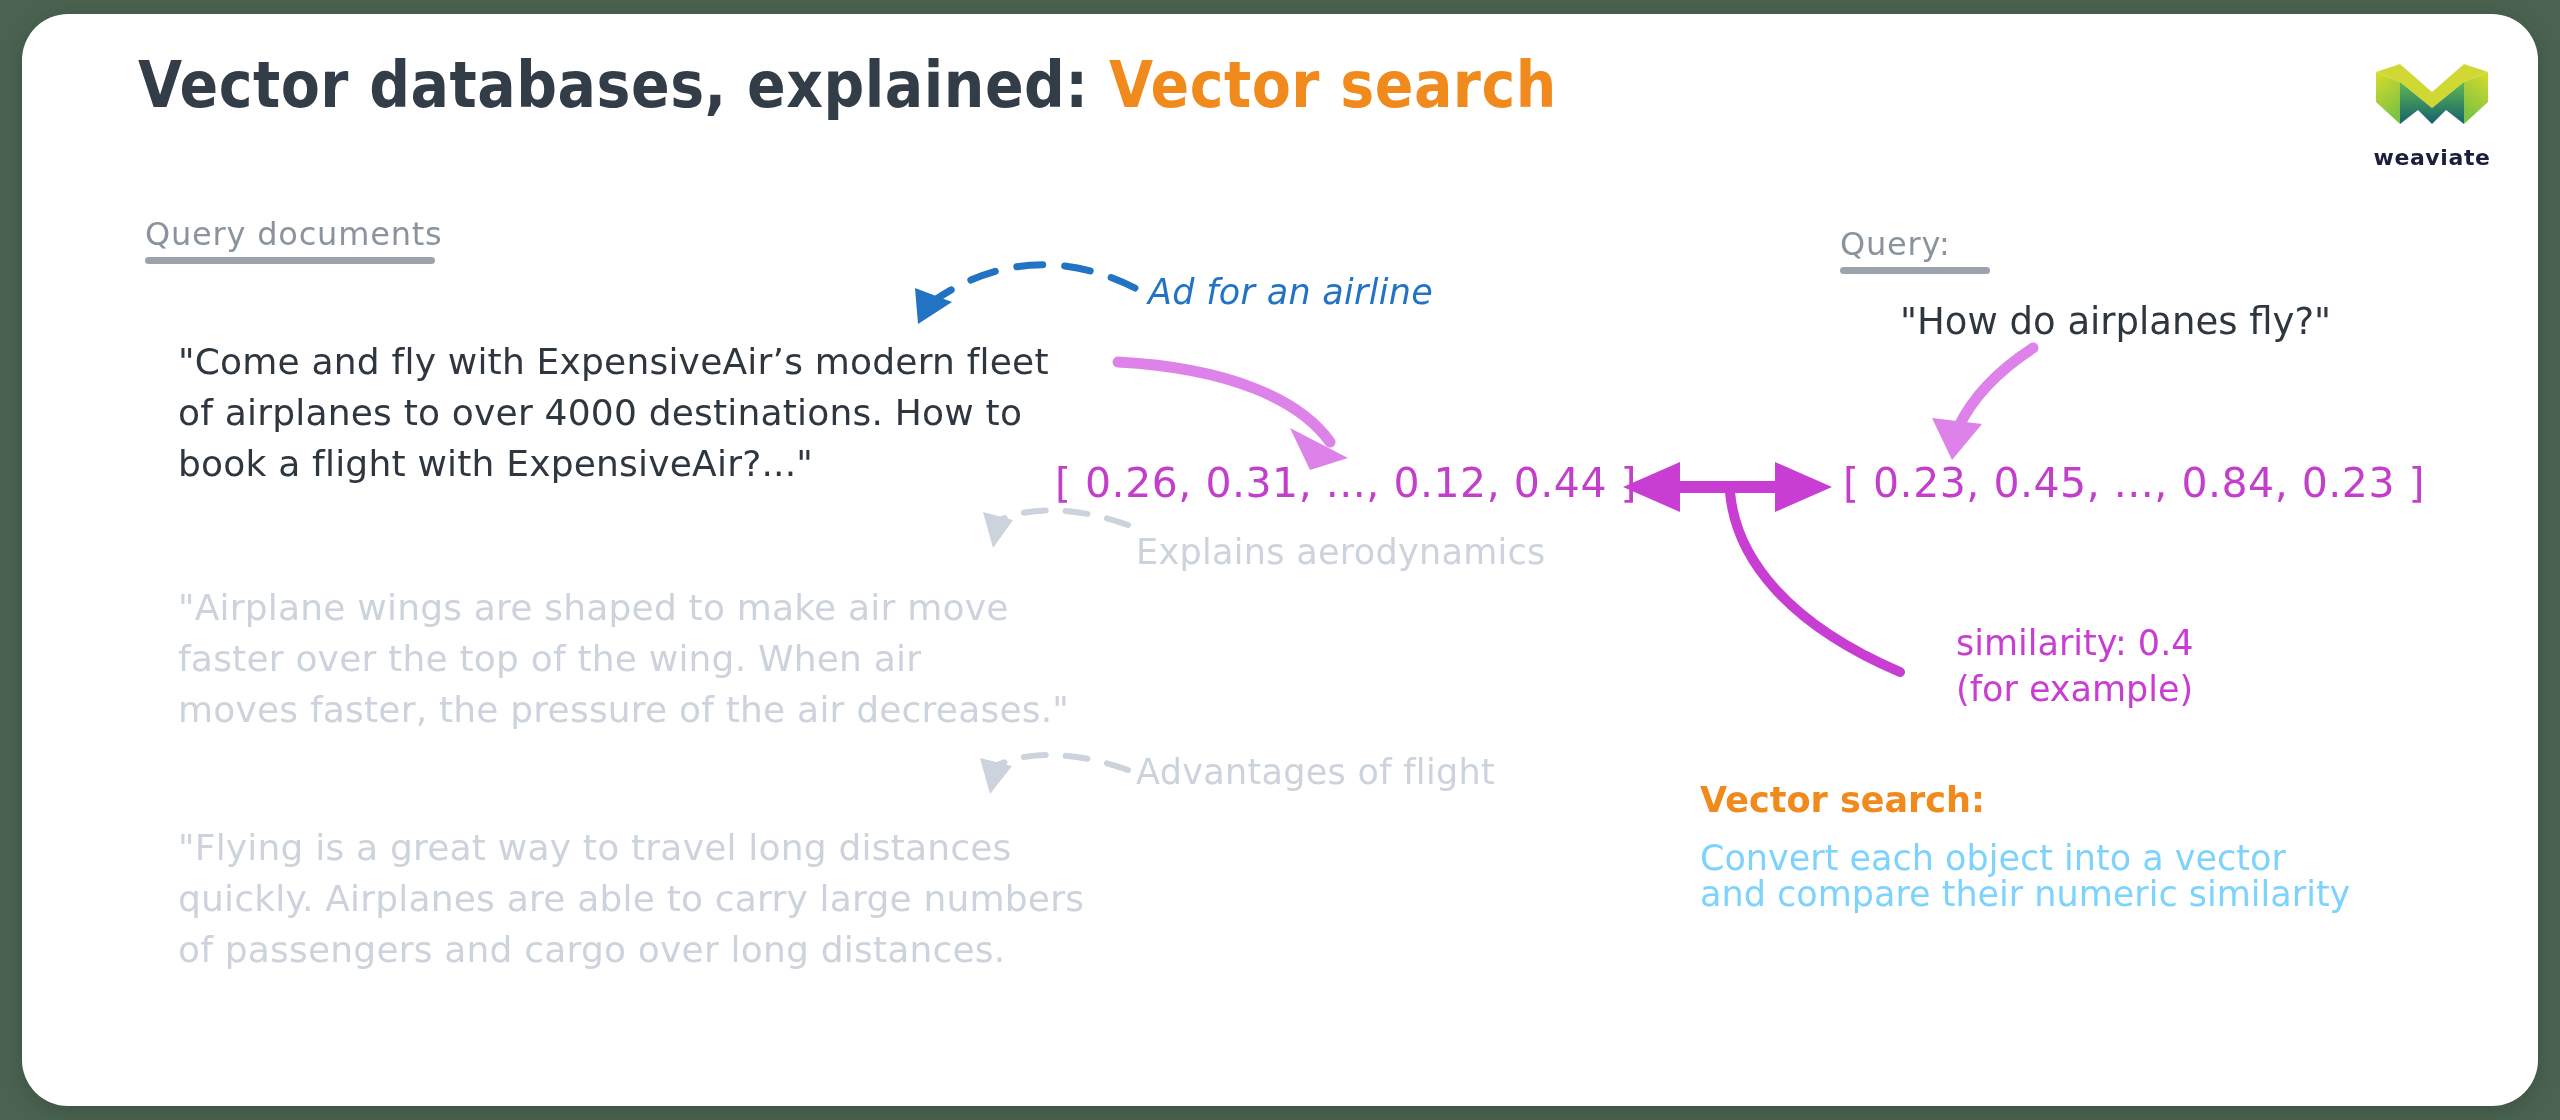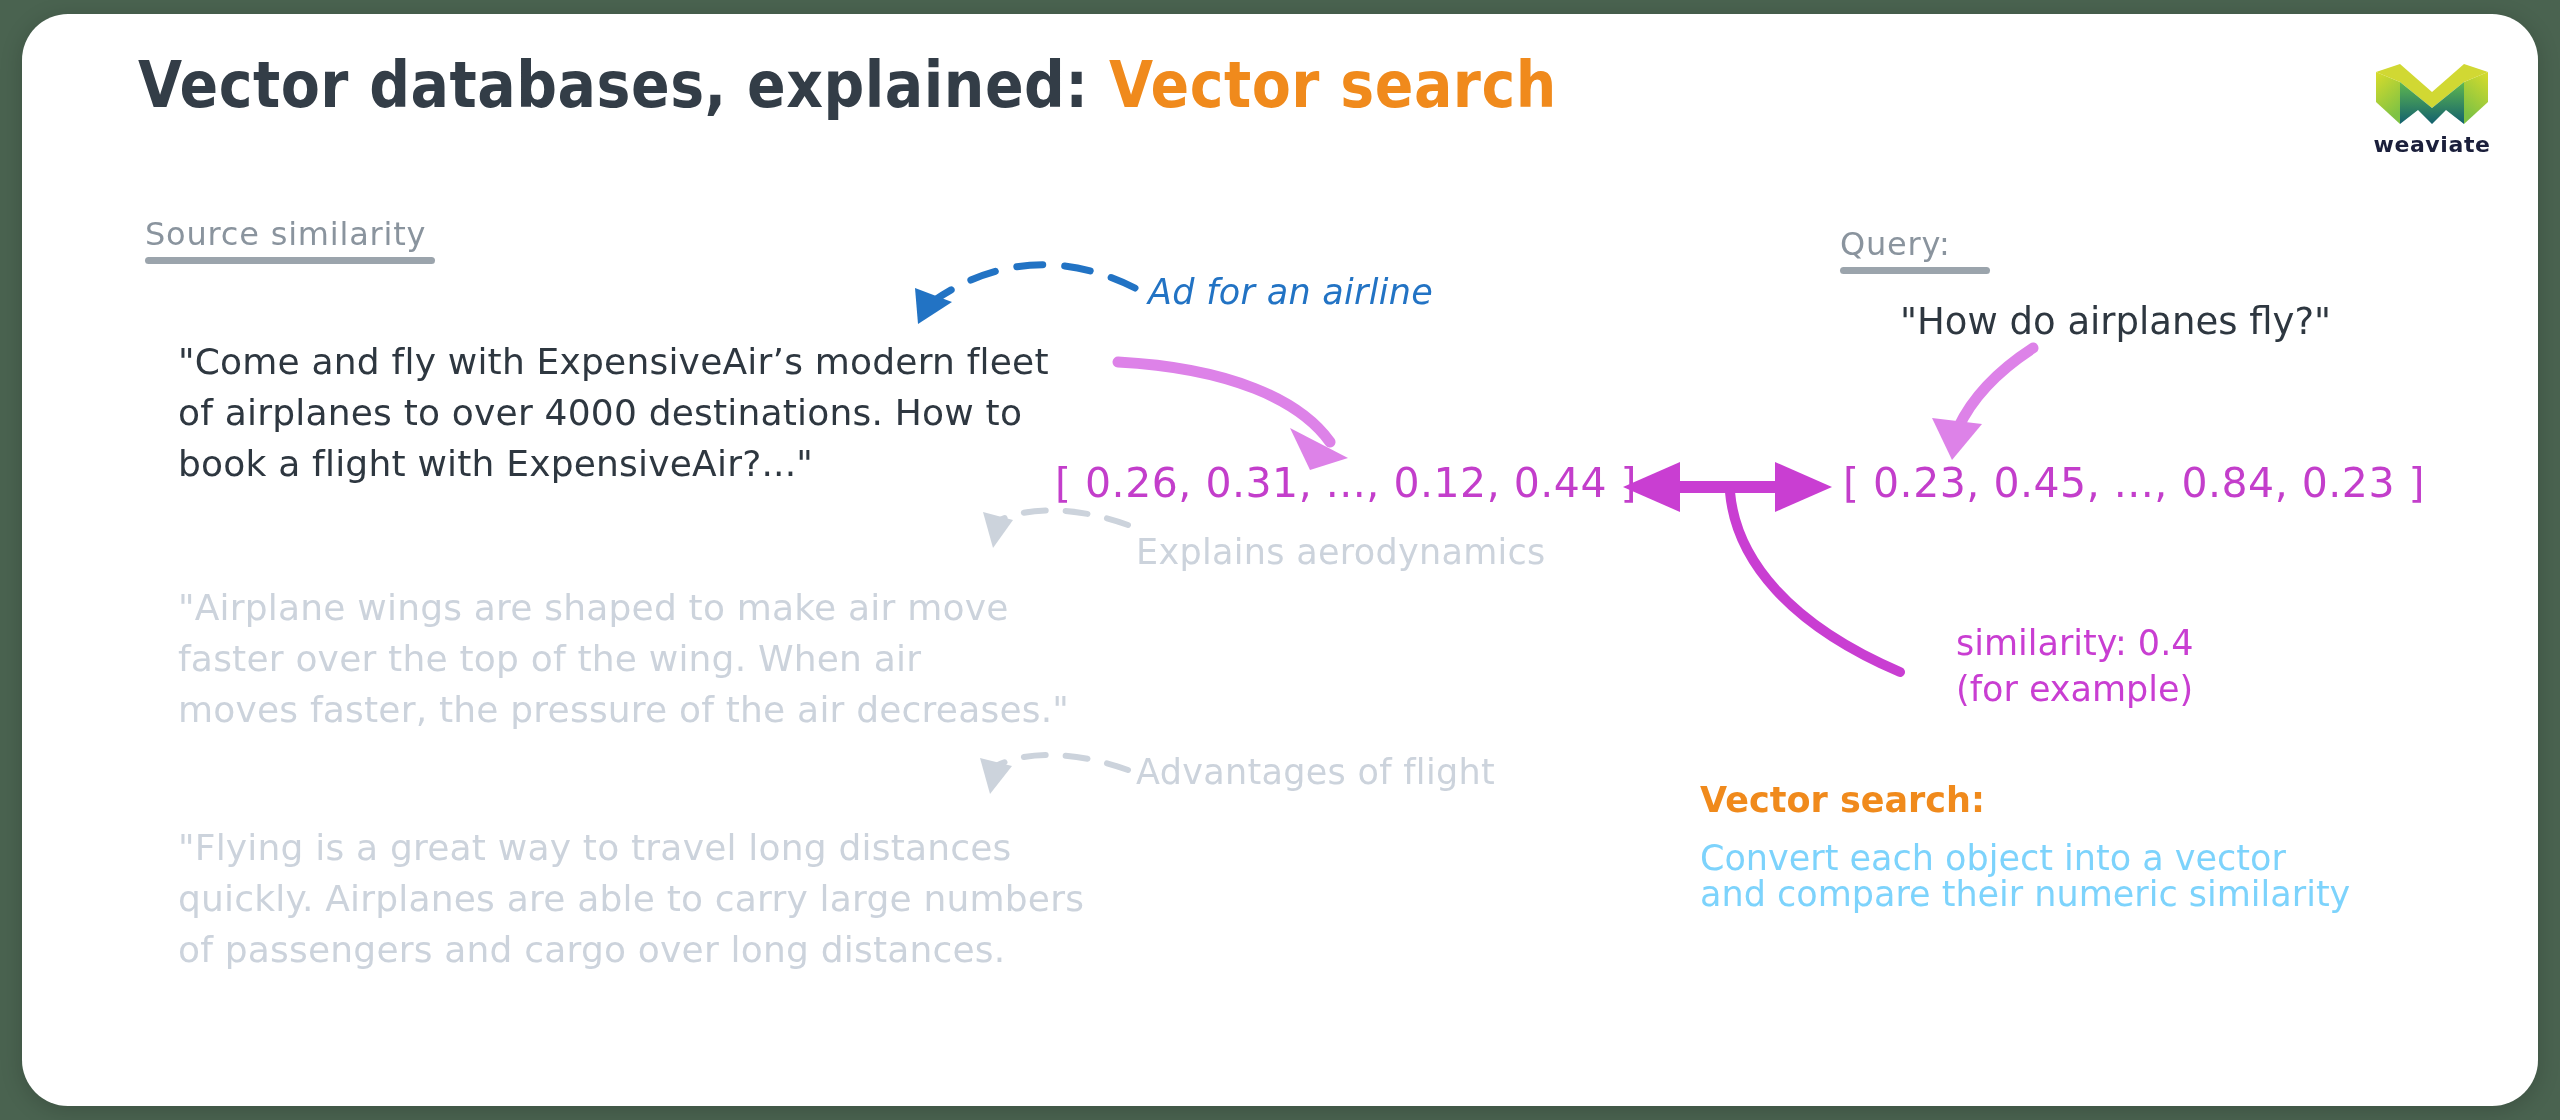--- a/index.html
+++ b/index.html
@@ -34,21 +34,21 @@
   }
   .title .accent{color:#f08a1c;}
 
   
   .logo{position:absolute;left:2368px;top:62px;width:128px;height:88px;}
   .logo-mark{width:120px;height:62px;display:block;margin:0 auto;}
   .logo-text{
     display:block;text-align:center;
     font-family:"DejaVu Sans", sans-serif;
     font-weight:700;font-size:22px;letter-spacing:.6px;
-    color:#1b1f3b;margin-top:8px;
+    color:#1b1f3b;margin-top:21px;
   }
 
   
   .sec-head{
     position:absolute;
     font-family:"DejaVu Sans", sans-serif;
     font-size:32px;color:#8a949e;
     letter-spacing:.8px;
     padding-bottom:8px;
     white-space:nowrap;
@@ -150,21 +150,21 @@
       </defs>
       <path d="M4 10 L4 40 L28 62 L28 20 Z" fill="url(#gL)"></path>
       <path d="M116 10 L116 40 L92 62 L92 20 Z" fill="url(#gR)"></path>
       <path d="M4 10 L28 2 L60 30 L92 2 L116 10 L92 20 L60 46 L28 20 Z" fill="#cfd628" opacity=".95"></path>
       <path d="M28 20 L60 46 L92 20 L92 62 L74 48 L60 62 L46 48 L28 62 Z" fill="url(#gC)"></path>
     </svg>
     <span class="logo-text">weaviate</span>
   </div>
 
   <div class="sec-head" id="src-head">
-    <span>Source similarity</span>
+    <span>Query documents</span>
     <span class="ul"></span>
   </div>
   <div class="sec-head" id="qry-head">
     <span>Query:</span>
     <span class="ul"></span>
   </div>
 
   <div class="doc active" id="doc1">"Come and fly with ExpensiveAir’s modern fleet
 of airplanes to over 4000 destinations. How to
 book a flight with ExpensiveAir?..."</div>

